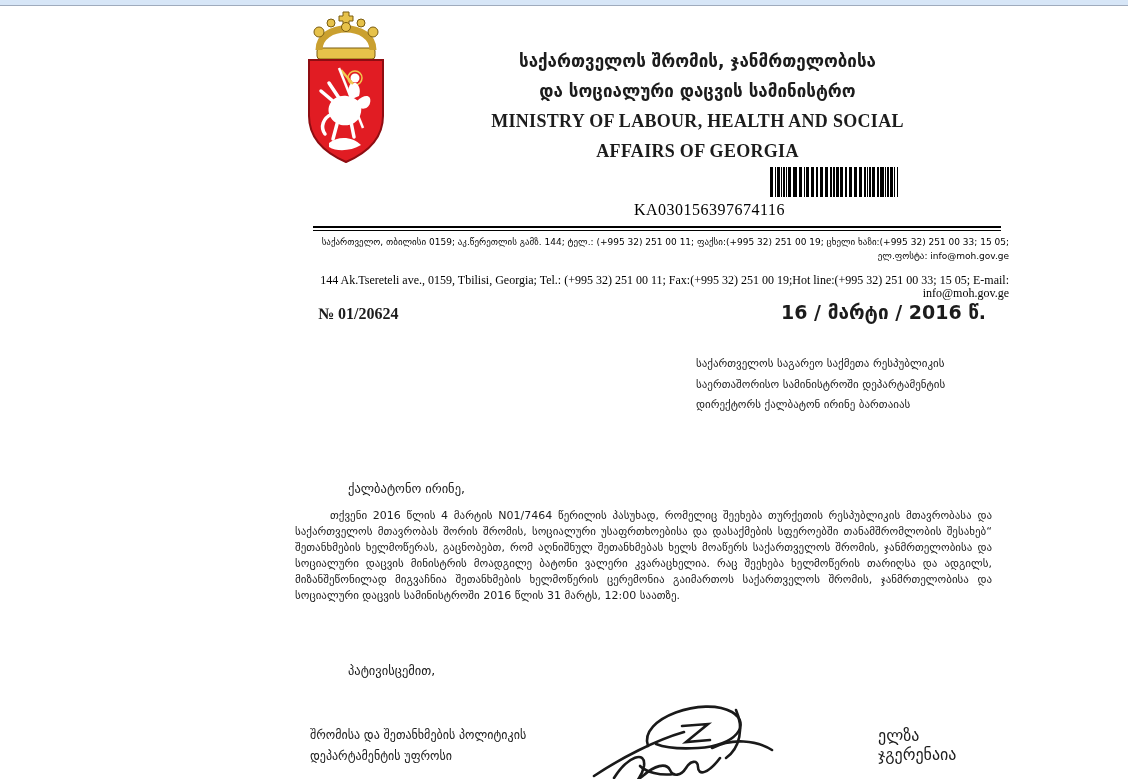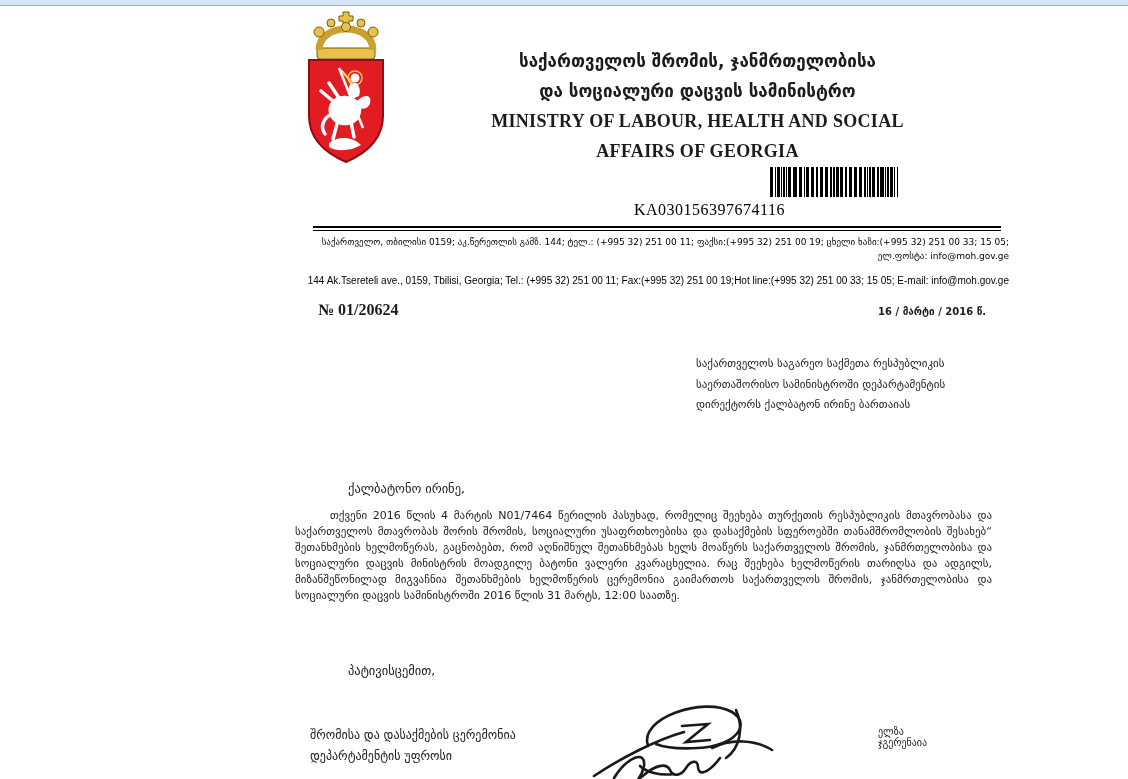--- a/index.html
+++ b/index.html
@@ -21,39 +21,39 @@
   .barcode-number { position:absolute; right:127px; top:201px; font-family:"Liberation Serif", serif;
                     font-size:16px; color:#000; letter-spacing:.5px; }
 
   .double-rule { position:absolute; left:313px; top:226px; width:688px; }
   .double-rule .l1 { height:2px; background:#000; }
   .double-rule .gap { height:2px; background:#fff; }
   .double-rule .l2 { height:1px; background:#000; }
 
   .addr { position:absolute; left:305px; width:704px; text-align:right; color:#000; }
   .addr-ka { top:235px; font-size:9px; line-height:14px; }
-  .addr-en { top:274px; font-size:10px; line-height:13px; font-family:Liberation Sans, sans-serif; }
+  .addr-en { top:274px; font-size:12px; line-height:13px; font-family:Liberation Serif, serif; }
 
   .ref-row { position:absolute; left:318px; top:301px; width:668px;
              display:flex; justify-content:space-between; align-items:baseline; }
   .ref-number { font-family:"Liberation Serif", serif; font-weight:bold; font-size:16px; }
-  .ref-date { font-weight:bold; font-size:10px; }
+  .ref-date { font-weight:bold; font-size:19px; }
 
   .recipient { position:absolute; left:696px; top:354px; width:260px;
                font-size:11px; line-height:20.5px; color:#222; }
 
   .salutation { position:absolute; left:348px; top:481px; font-size:12.5px; }
 
   .body-text { position:absolute; left:295px; top:508px; width:697px;
                font-size:11px; line-height:16px; text-align:justify; text-indent:35px; }
 
   .closing { position:absolute; left:348px; top:663px; font-size:12.5px; }
 
   .signer-title { position:absolute; left:310px; top:725px; font-size:12px; line-height:21px; }
-  .signer-name  { position:absolute; left:878px; top:726px; font-size:10px; }
+  .signer-name  { position:absolute; left:878px; top:726px; font-size:16px; }
 
   .signature { position:absolute; left:586px; top:696px; width:195px; height:83px; }
 </style>
 </head>
 <body>
 
 <div class="page">
 
   <div class="topbar"></div>
 
@@ -159,21 +159,21 @@
     <div>საქართველოს საგარეო საქმეთა რესპუბლიკის</div>
     <div>საერთაშორისო სამინისტროში დეპარტამენტის</div>
     <div>დირექტორს ქალბატონ ირინე ბართაიას</div>
   </div>
 
   <div class="salutation">ქალბატონო ირინე,</div>
   <div class="body-text">თქვენი 2016 წლის 4 მარტის N01/7464 წერილის პასუხად, რომელიც შეეხება თურქეთის რესპუბლიკის მთავრობასა და საქართველოს მთავრობას შორის შრომის, სოციალური უსაფრთხოებისა და დასაქმების სფეროებში თანამშრომლობის შესახებ“ შეთანხმების ხელმოწერას, გაცნობებთ, რომ აღნიშნულ შეთანხმებას ხელს მოაწერს საქართველოს შრომის, ჯანმრთელობისა და სოციალური დაცვის მინისტრის მოადგილე ბატონი ვალერი კვარაცხელია. რაც შეეხება ხელმოწერის თარიღსა და ადგილს, მიზანშეწონილად მიგვაჩნია შეთანხმების ხელმოწერის ცერემონია გაიმართოს საქართველოს შრომის, ჯანმრთელობისა და სოციალური დაცვის სამინისტროში 2016 წლის 31 მარტს, 12:00 საათზე.</div>
   <div class="closing">პატივისცემით,</div>
 
   <div class="signer-title">
-    <div>შრომისა და დასაქმების ცერემონია</div>
+    <div>შრომისა და შეთანხმების პოლიტიკის</div>
     <div>დეპარტამენტის უფროსი</div>
   </div>
   <div class="signer-name">ელზა ჯგერენაია</div>
 
   <div class="signature">
     <svg viewBox="0 0 195 85" width="195" height="85" fill="none" stroke="#1a1a1a" stroke-width="2.6" stroke-linecap="round">
       <path d="M62,50 C52,22 118,0 146,16 C166,28 150,50 112,52 C96,53 80,52 70,48"></path>
       <path d="M8,80 C35,62 70,44 98,36"></path>
       <path d="M96,30 L122,28 L100,46 L124,44"></path>
       <path d="M150,14 C158,32 154,52 140,62"></path>

